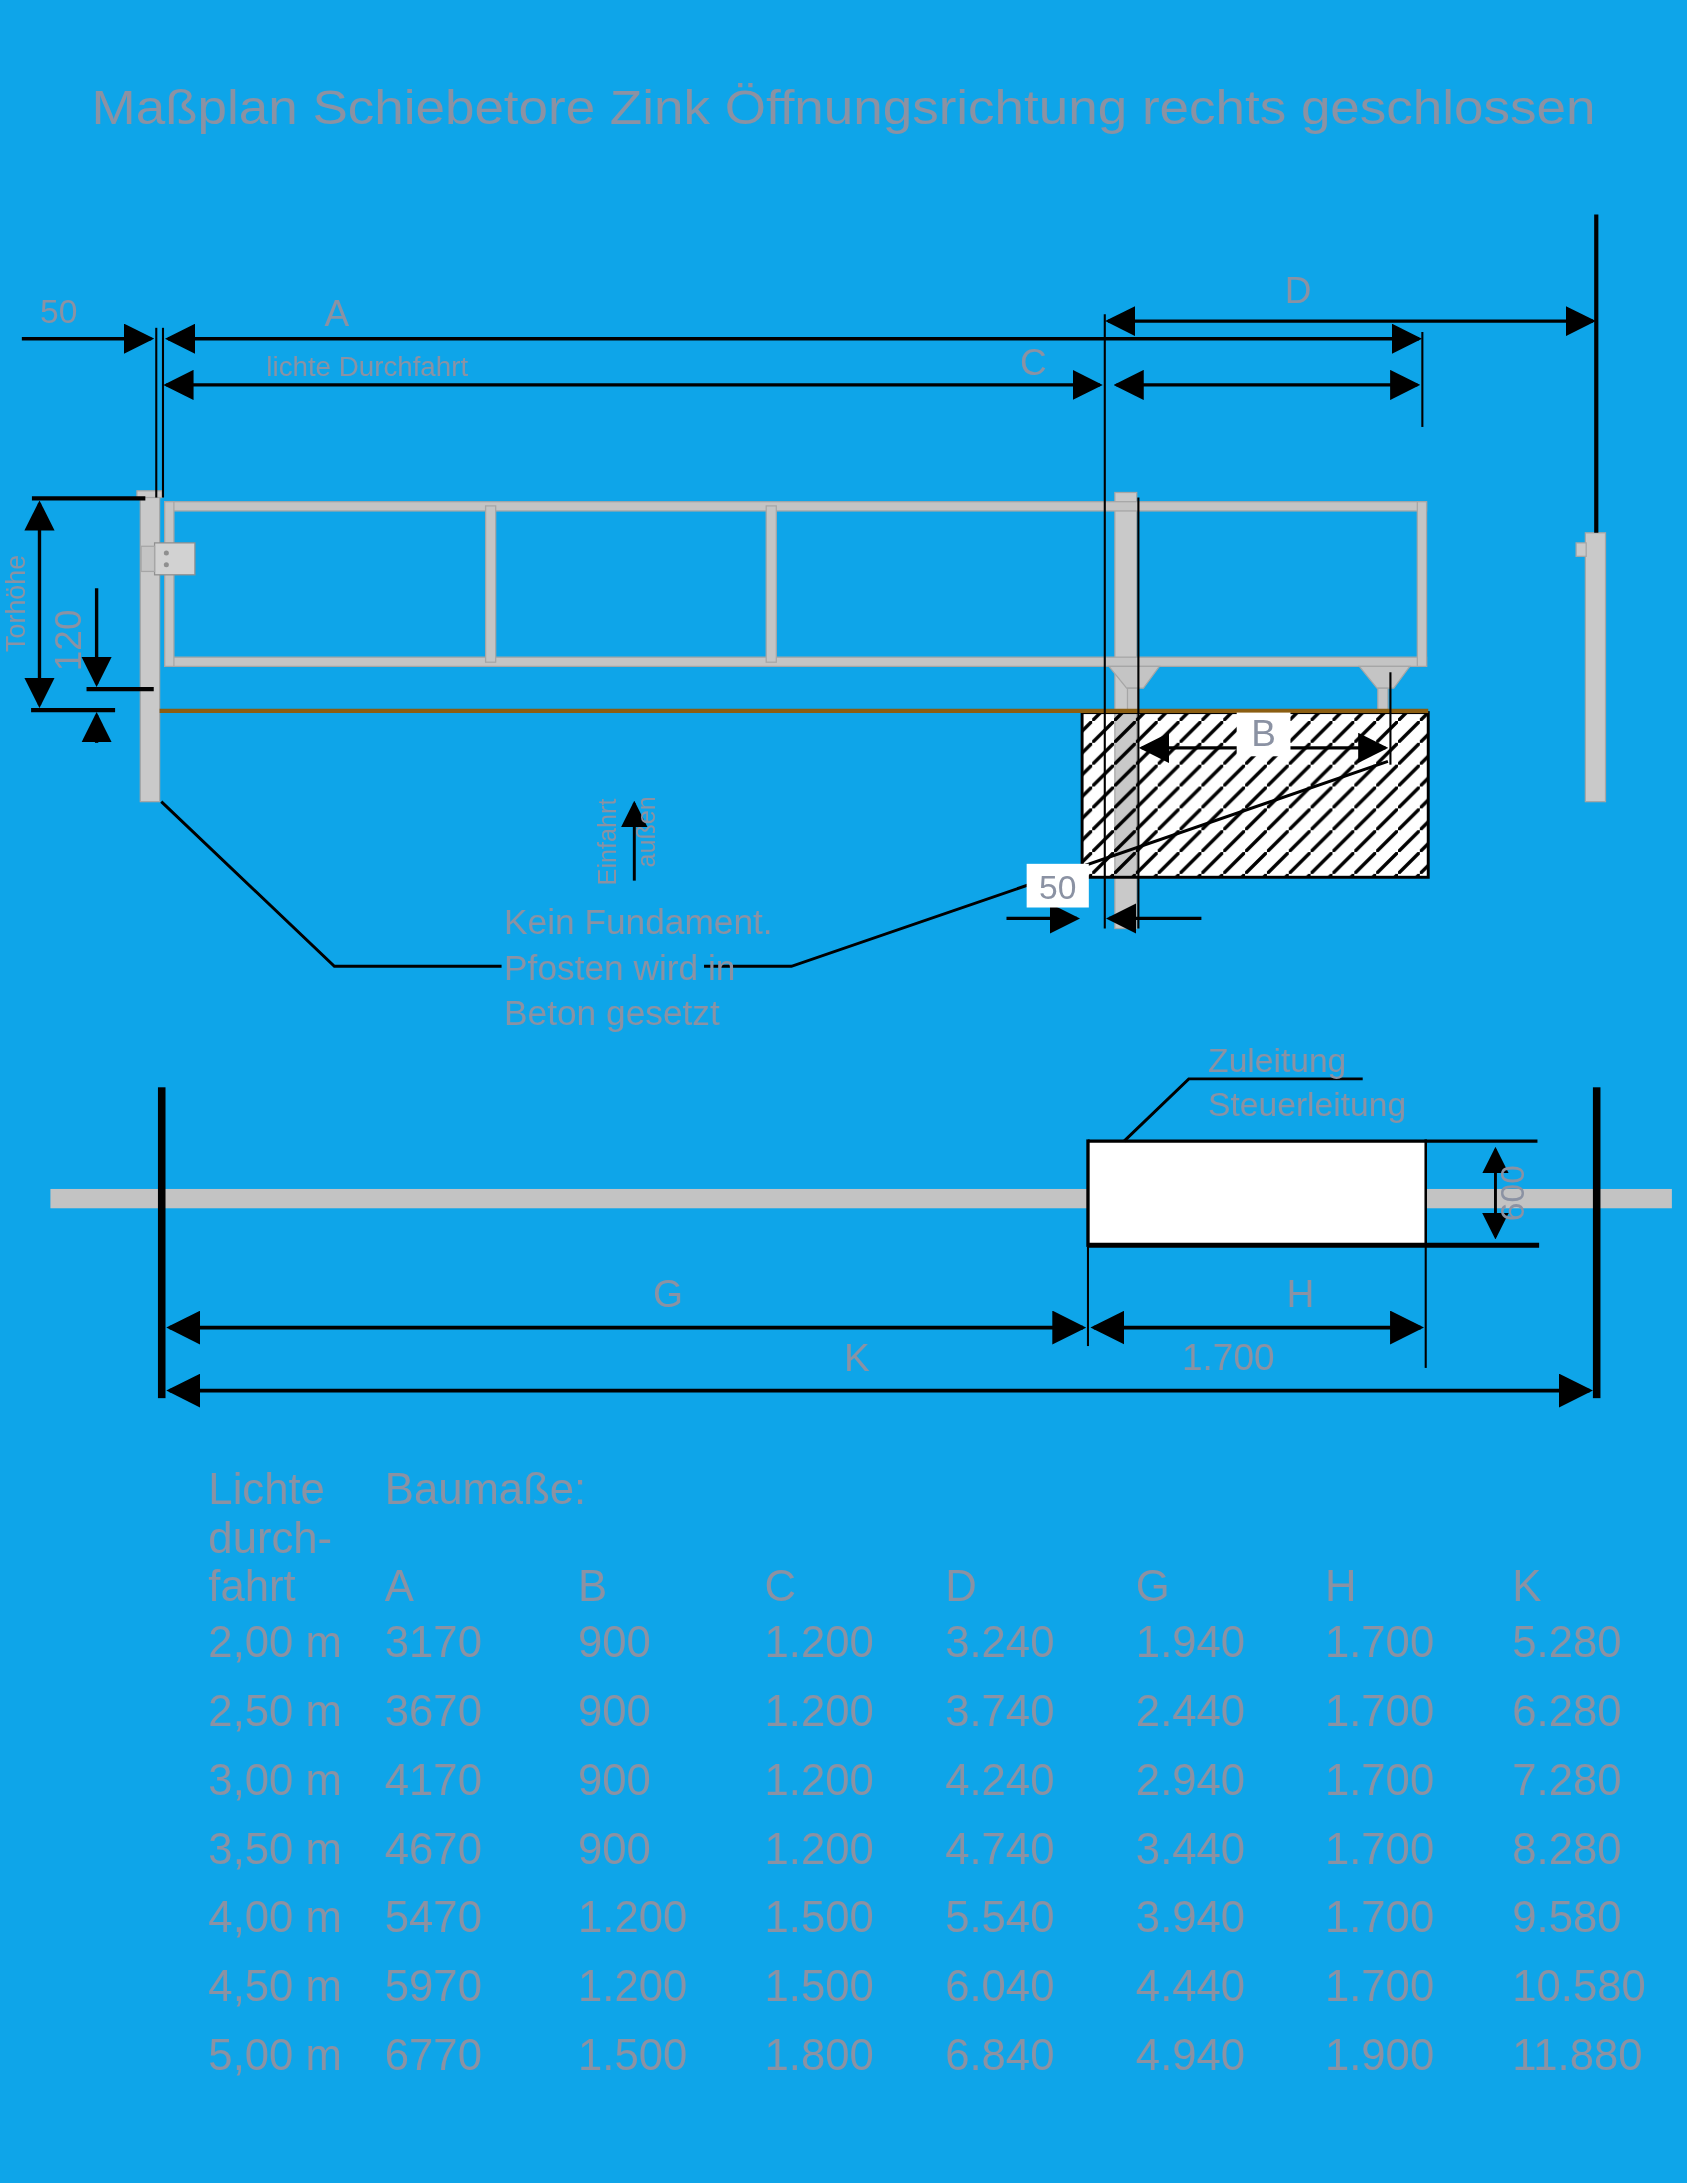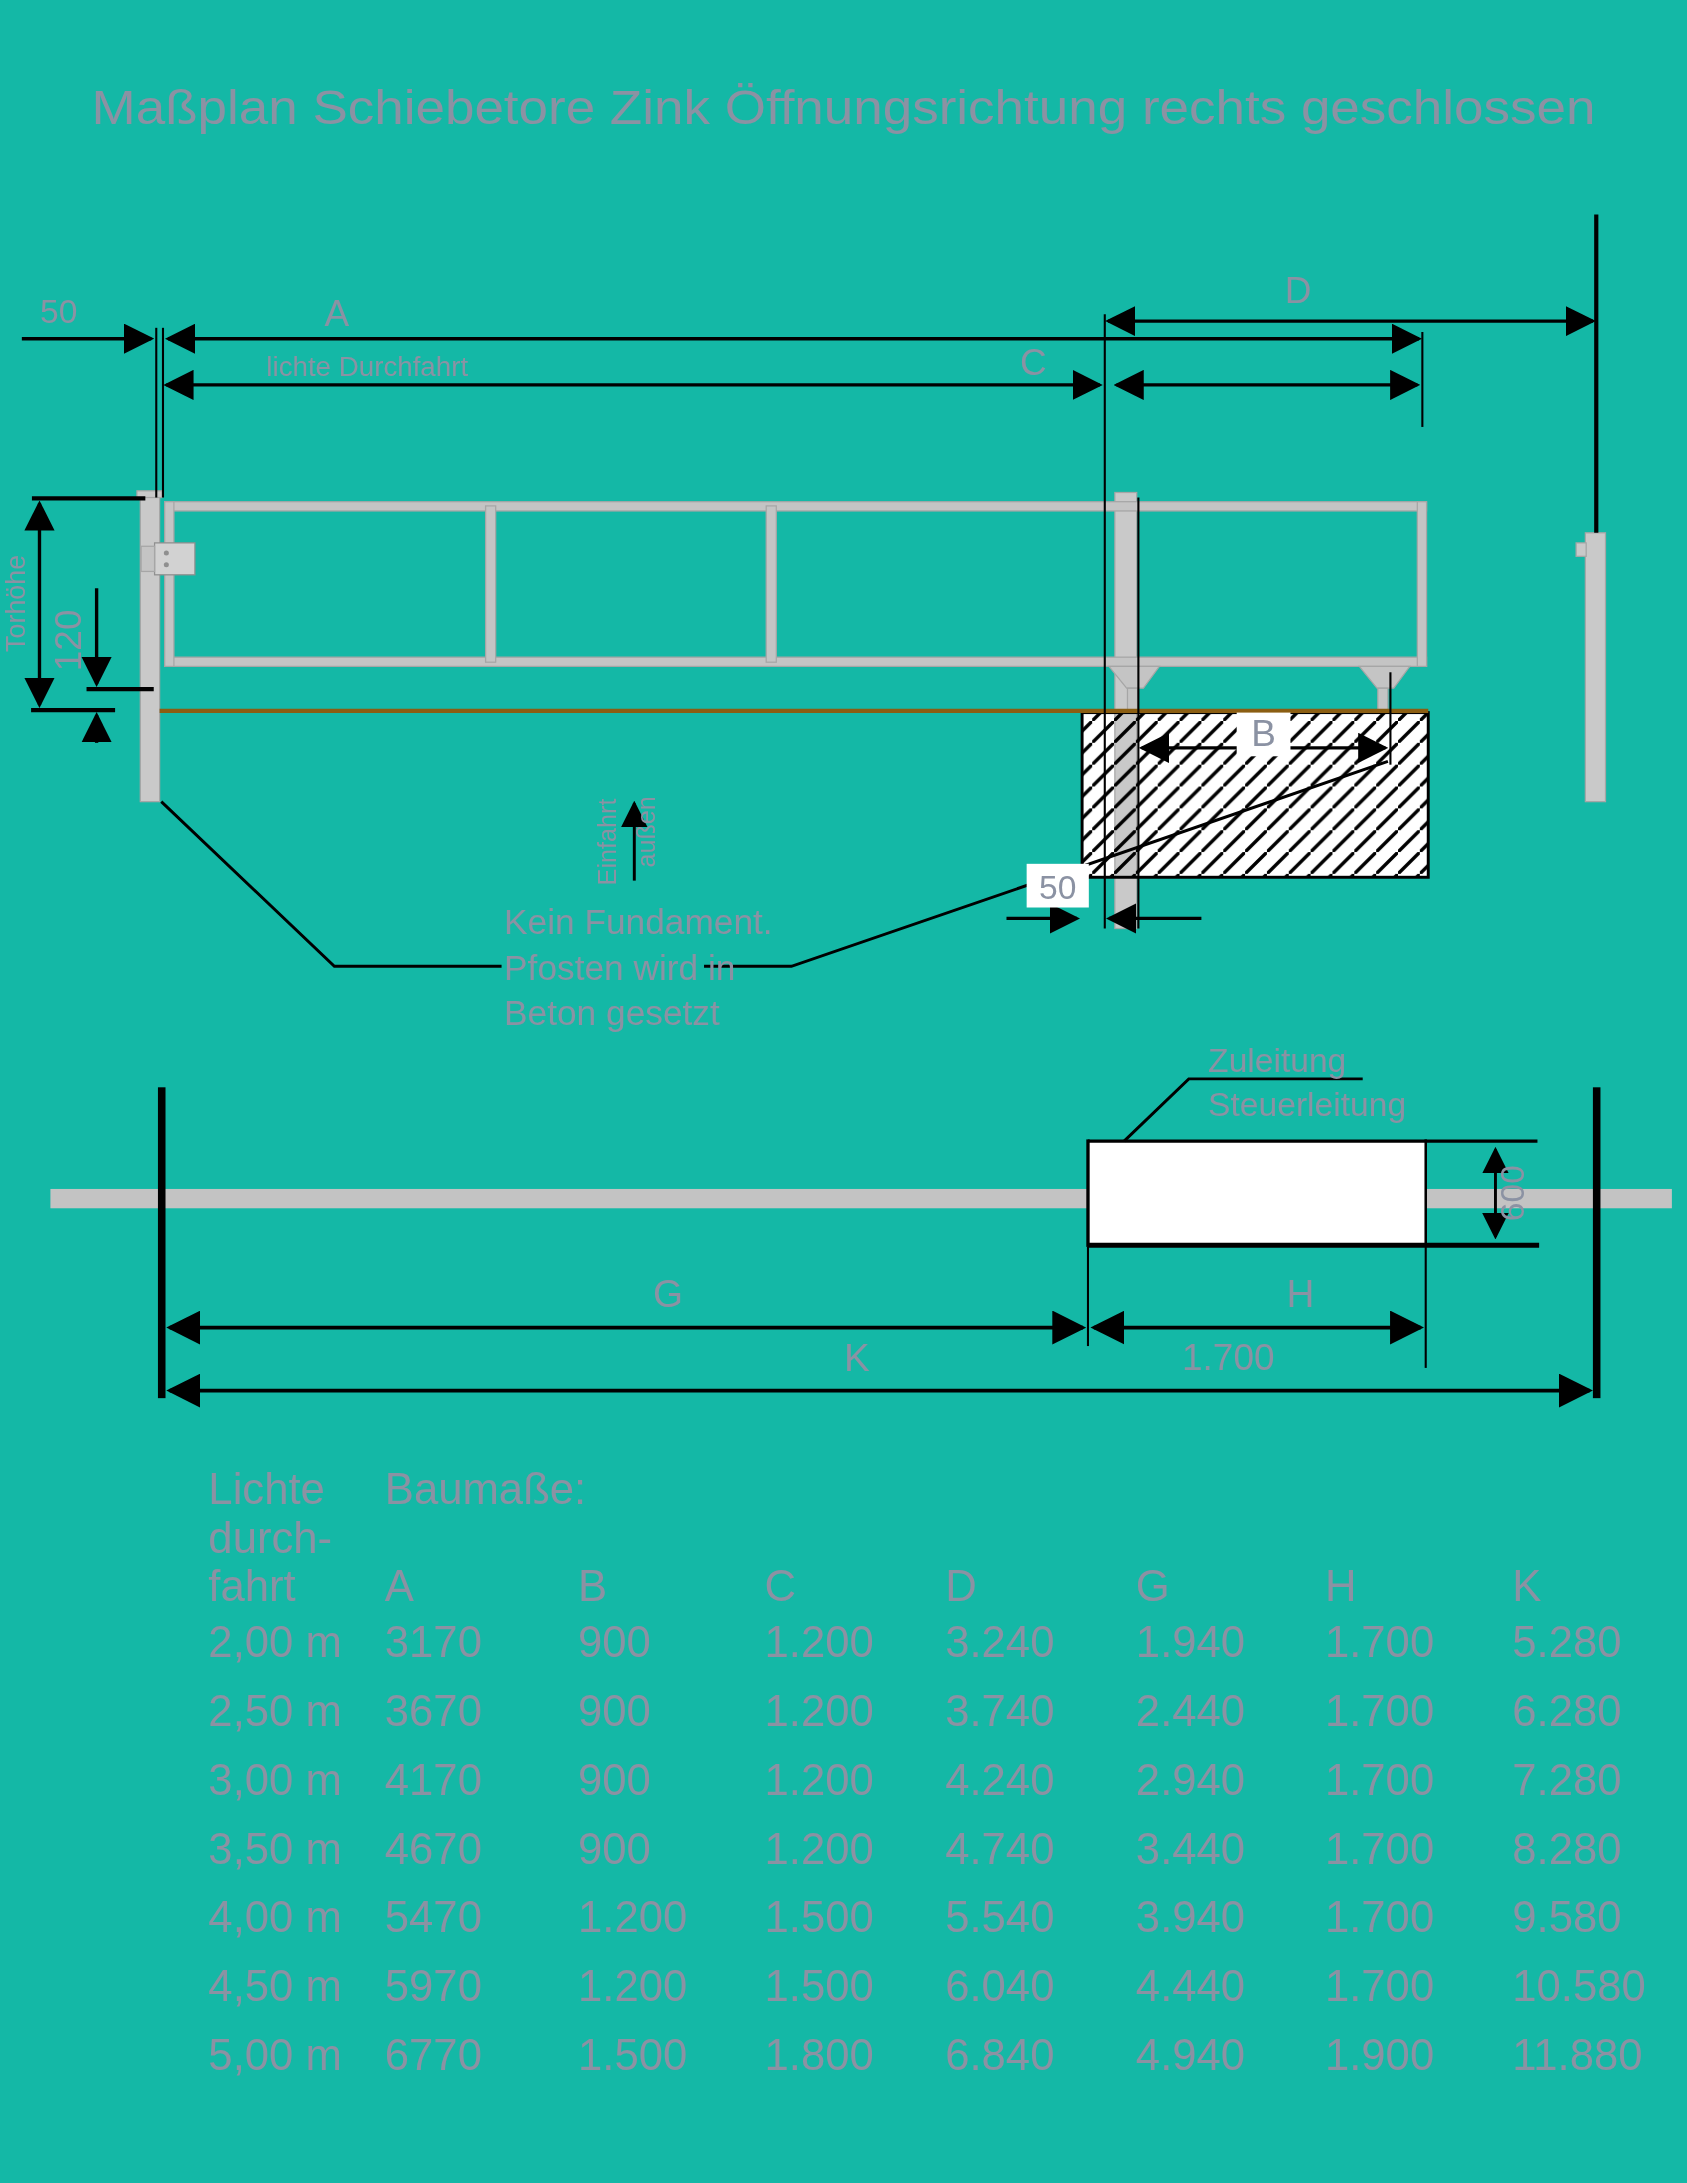--- a/index.html
+++ b/index.html
@@ -1,16 +1,16 @@
 <!DOCTYPE html>
 <html style="font-size:13.4px"><head>
 <meta charset="utf-8">
 <style>
   html,body{margin:0;padding:0;background:#ffffff;}
-  .page{position:relative;width:1687px;height:2183px;background:#14b8a6;overflow:hidden;
+  .page{position:relative;width:1687px;height:2183px;background:#0ea5e9;overflow:hidden;
         font-family:"Liberation Sans", sans-serif;}
   svg{position:absolute;left:0;top:0;}
   text{font-family:"Liberation Sans", sans-serif;fill:#8B92A3;}
 </style>
 </head>
 <body>
 
 <div class="page">
 <svg width="1687" height="2183" viewBox="0 0 2008 2598">
   <defs>

